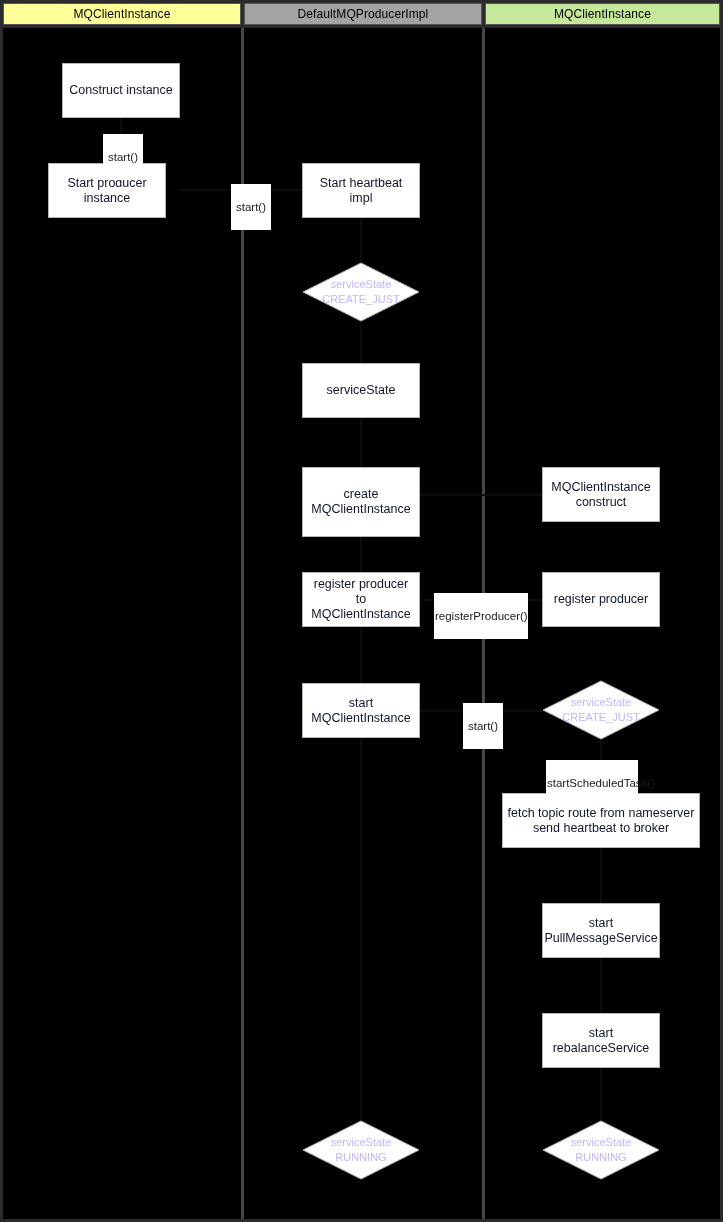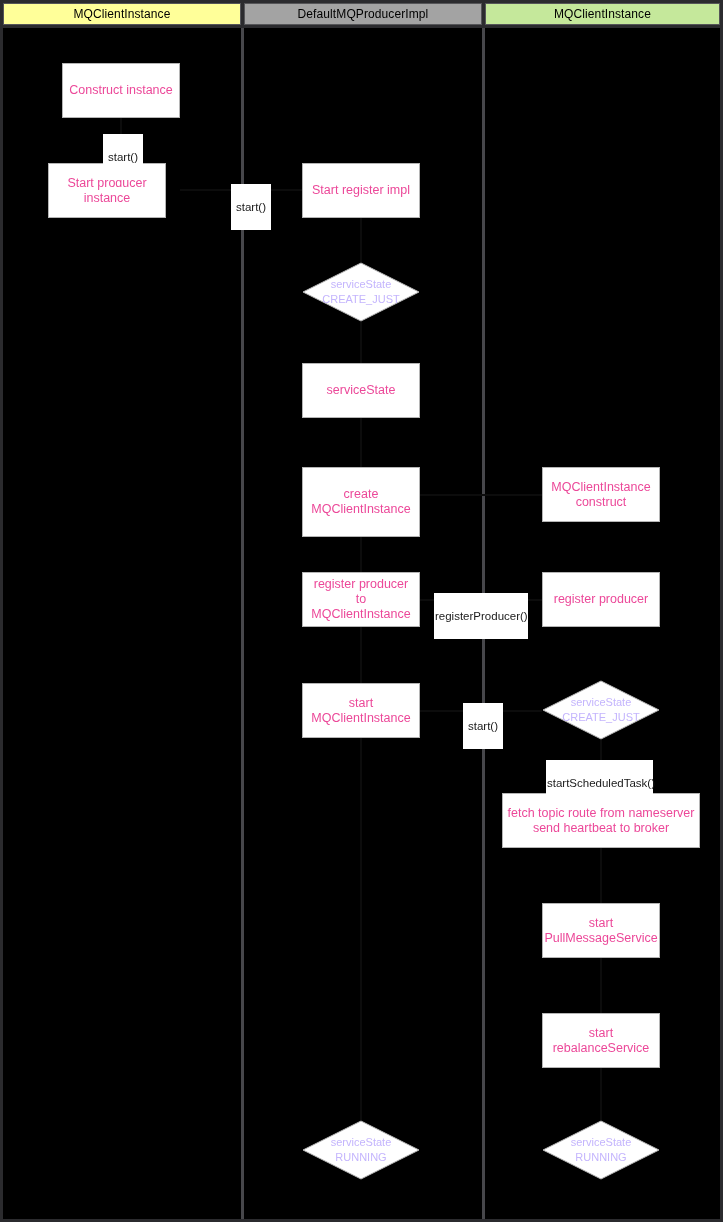--- a/index.html
+++ b/index.html
@@ -49,21 +49,21 @@
     background: #47474b;
     top: 28px;
     height: 1191px;
   }
 
   
   .node {
     position: absolute;
     background: #ffffff;
     border: 1px solid #b5b5b5;
-    color: #ec4899;
+    color: #0f172a;
     font-size: 12.5px;
     line-height: 15px;
     display: flex;
     align-items: center;
     justify-content: center;
     text-align: center;
     padding: 16px 4px;
     white-space: pre-line;
   }
 
@@ -147,21 +147,21 @@
   <div class="connector" style="left:600px;top:848px;width:2px;height:55px;"></div>
   <div class="connector" style="left:600px;top:958px;width:2px;height:55px;"></div>
   <div class="connector" style="left:600px;top:1068px;width:2px;height:52px;"></div>
   <div class="connector" style="left:360px;top:738px;width:2px;height:382px;"></div>
 
   <div class="node" style="left:62px;top:63px;width:118px;height:55px;">Construct instance</div>
 
   <div class="node" style="left:48px;top:163px;width:118px;height:55px;">Start producer
 instance</div>
 
-  <div class="node" style="left:302px;top:163px;width:118px;height:55px;">Start register impl</div>
+  <div class="node" style="left:302px;top:163px;width:118px;height:55px;">Start heartbeat impl</div>
 
   <div class="diamond-wrap" style="left:302px;top:262px;width:118px;height:60px;">
     <svg width="118" height="60" viewBox="0 0 118 60">
       <polygon points="59,1 117,30 59,59 1,30" fill="#ffffff" stroke="#b5b5b5" stroke-width="1"></polygon>
     </svg>
     <div class="diamond-label">serviceState
 CREATE_JUST</div>
   </div>
 
   <div class="node" style="left:302px;top:363px;width:118px;height:55px;">serviceState</div>
@@ -215,15 +215,15 @@
 
   <div class="edge-label" style="left:103px;top:134px;width:40px;">start()</div>
 
   <div class="edge-label" style="left:231px;top:184px;width:40px;">start()</div>
 
 
   <div class="edge-label" style="left:434px;top:593px;width:94px;">registerProducer()</div>
 
   <div class="edge-label" style="left:463px;top:703px;width:40px;">start()</div>
 
-  <div class="edge-label" style="left:546px;top:760px;width:107px;">startScheduledTask()</div>
+  <div class="edge-label" style="left:546px;top:760px;width:92px;">startScheduledTask()</div>
 
 </div>
 
 </body></html>

